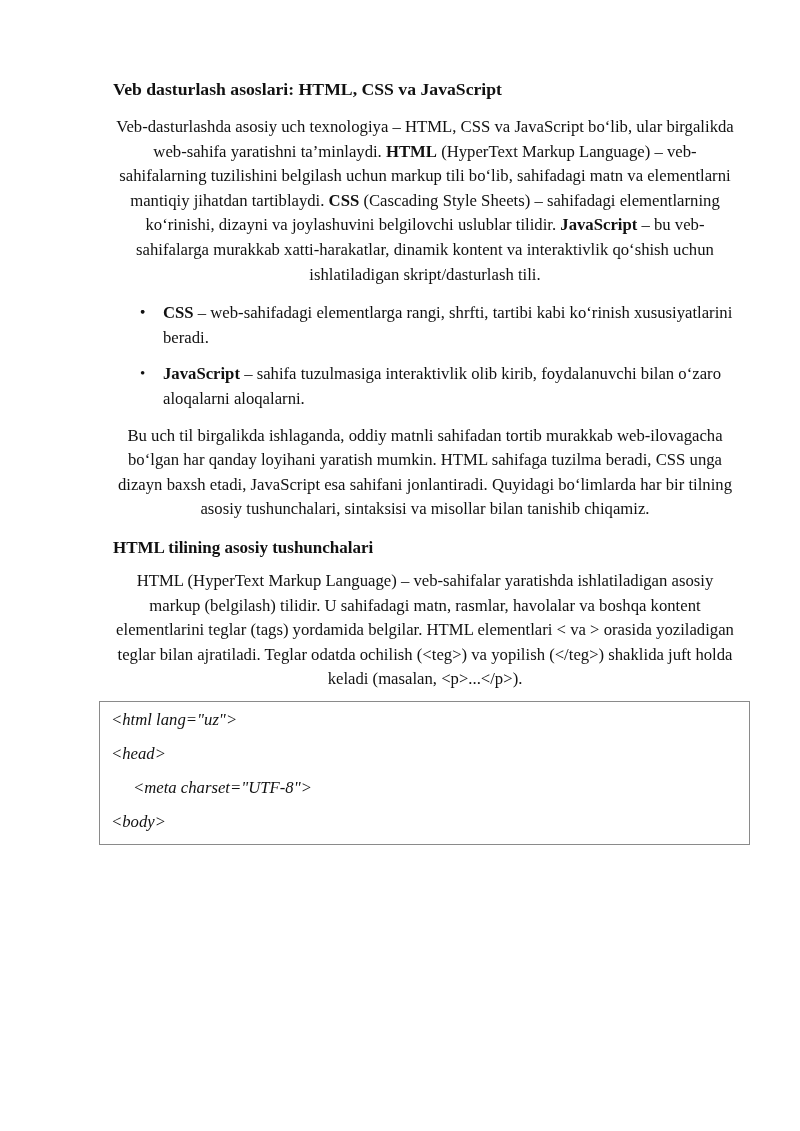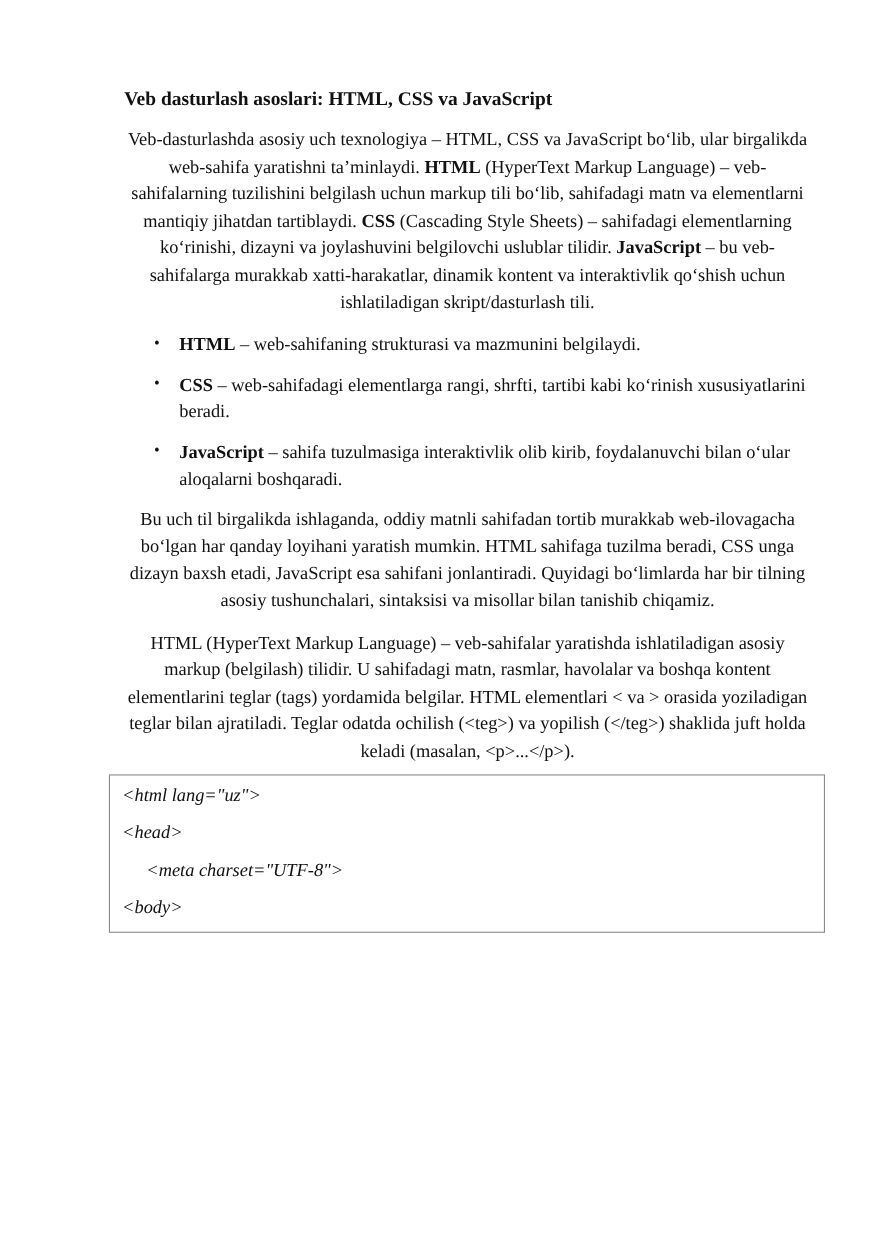--- a/index.html
+++ b/index.html
@@ -79,34 +79,34 @@
 
 <div class="page">
 
   <h1 class="doc-title">Veb dasturlash asoslari: HTML, CSS va JavaScript</h1>
 
   <p class="para"><span>Veb-dasturlashda asosiy uch texnologiya – HTML, CSS va JavaScript bo‘lib, ular birgalikda web-sahifa yaratishni ta’minlaydi. </span><span class="run-bold">HTML</span><span> (HyperText Markup Language) – veb-sahifalarning tuzilishini belgilash uchun markup tili bo‘lib, sahifadagi matn va elementlarni mantiqiy jihatdan tartiblaydi. </span><span class="run-bold">CSS</span><span> (Cascading Style Sheets) – sahifadagi elementlarning ko‘rinishi, dizayni va joylashuvini belgilovchi uslublar tilidir. </span><span class="run-bold">JavaScript</span><span> – bu veb-sahifalarga murakkab xatti-harakatlar, dinamik kontent va interaktivlik qo‘shish uchun ishlatiladigan skript/dasturlash tili.</span></p>
 
   <ul class="bullets">
     <li class="bullet">
       <span class="bullet-mark">•</span>
-      <span><span class="run-bold">HTML</span><span> – web-sahifaning strukturasi va mazmunini belgilaydi.</span></span>
     </li>
     <li class="bullet">
       <span class="bullet-mark">•</span>
       <span><span class="run-bold">CSS</span><span> – web-sahifadagi elementlarga rangi, shrfti, tartibi kabi ko‘rinish xususiyatlarini beradi.</span></span>
     </li>
     <li class="bullet">
       <span class="bullet-mark">•</span>
-      <span><span class="run-bold">JavaScript</span><span> – sahifa tuzulmasiga interaktivlik olib kirib, foydalanuvchi bilan o‘ular aloqalarni boshqaradi.</span></span>
+      <span><span class="run-bold">JavaScript</span><span> – sahifa tuzulmasiga interaktivlik olib kirib, foydalanuvchi bilan o‘zaro aloqalarni aloqalarni.</span></span>
     </li>
   </ul>
 
   <p class="para">Bu uch til birgalikda ishlaganda, oddiy matnli sahifadan tortib murakkab web-ilovagacha bo‘lgan har qanday loyihani yaratish mumkin. HTML sahifaga tuzilma beradi, CSS unga dizayn baxsh etadi, JavaScript esa sahifani jonlantiradi. Quyidagi bo‘limlarda har bir tilning asosiy tushunchalari, sintaksisi va misollar bilan tanishib chiqamiz.</p>
 
+  <h2 class="section-heading">HTML tilining asosiy tushunchalari</h2>
 
   <p class="para" style="margin-bottom:9px">HTML (HyperText Markup Language) – veb-sahifalar yaratishda ishlatiladigan asosiy markup (belgilash) tilidir. U sahifadagi matn, rasmlar, havolalar va boshqa kontent elementlarini teglar (tags) yordamida belgilar. HTML elementlari &lt; va &gt; orasida yoziladigan teglar bilan ajratiladi. Teglar odatda ochilish (&lt;teg&gt;) va yopilish (&lt;/teg&gt;) shaklida juft holda keladi (masalan, &lt;p&gt;...&lt;/p&gt;).</p>
 
   <div class="code-box">
     <p class="code-line">&lt;html lang="uz"&gt;</p>
     <p class="code-line">&lt;head&gt;</p>
     <p class="code-line indented">&lt;meta charset="UTF-8"&gt;</p>
     <p class="code-line">&lt;body&gt;</p>
   </div>
 

